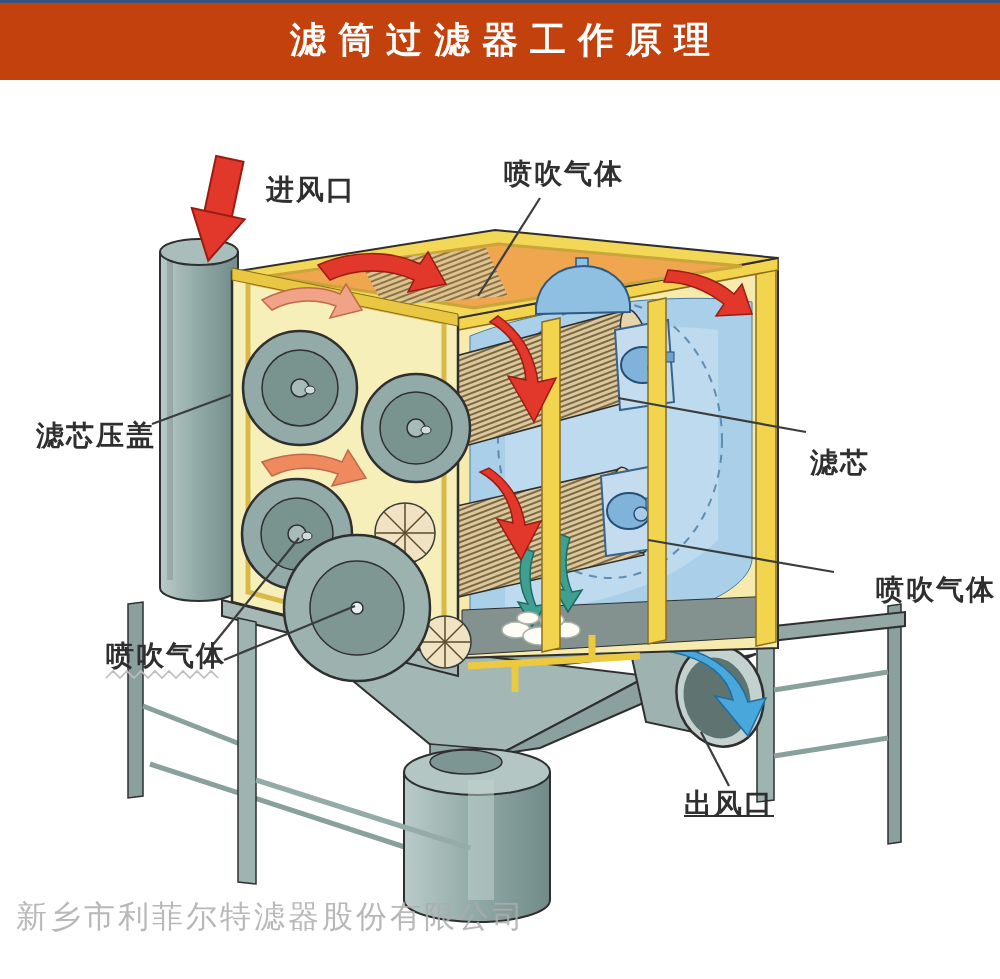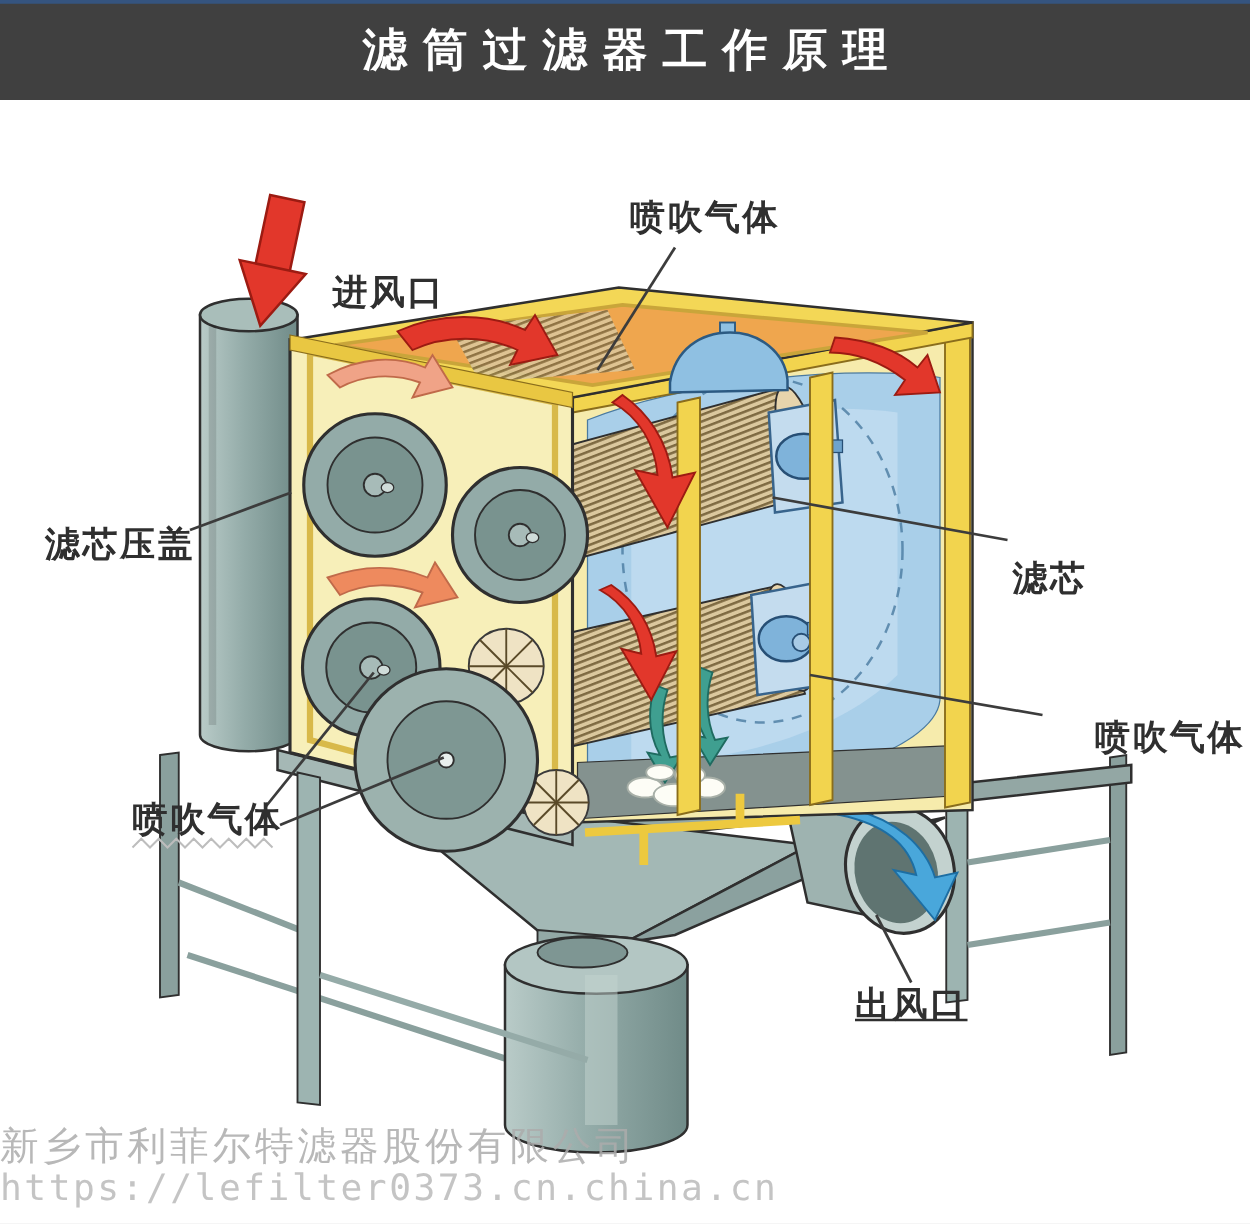--- a/index.html
+++ b/index.html
@@ -1,45 +1,45 @@
 <!DOCTYPE html>
 <html><head>
 <meta charset="utf-8">
 <style>
   html,body{margin:0;padding:0;background:#e8e8e8;}
   .page{
     position:relative;width:1000px;height:979px;background:#ffffff;
     overflow:hidden;font-family:"Liberation Sans",sans-serif;margin:0 auto;
   }
   .header{
-    position:absolute;left:0;top:0;width:1000px;height:80px;background:#404040;
+    position:absolute;left:0;top:0;width:1000px;height:80px;background:#c2410c;
   }
   .header-strip{
     position:absolute;left:0;top:0;width:1000px;height:3px;background:#35547f;
   }
   .header-title{
     position:absolute;left:0;top:0;width:1000px;height:80px;
     display:flex;align-items:center;justify-content:center;
     color:#ffffff;font-size:36px;font-weight:600;letter-spacing:12px;
     text-indent:12px;
   }
   .diagram{position:absolute;left:0;top:0;width:1000px;height:979px;}
   .label{
     position:absolute;color:#2f2f2f;font-size:28px;font-weight:600;
     letter-spacing:2px;white-space:nowrap;line-height:1;
   }
-  .lbl-inlet{left:266px;top:176px;margin-top:44px;}
+  .lbl-inlet{left:266px;top:176px;}
   .lbl-baffle{left:504px;top:160px;}
   .lbl-prefilter{left:36px;top:422px;}
   .lbl-cartridge{left:810px;top:449px;}
   .lbl-pulse{left:876px;top:576px;}
   .lbl-cover{left:106px;top:642px;}
   .lbl-outlet{left:684px;top:790px;text-decoration:underline;}
   .watermark{
-    position:absolute;left:0;white-space:nowrap;pointer-events:none;
+    position:absolute;left:16px;white-space:nowrap;pointer-events:none;
   }
   .wm-company{
     top:896px;font-size:31px;letter-spacing:3px;color:rgba(172,172,172,0.85);
     font-family:"Liberation Sans",sans-serif;
   }
   .wm-url{
     top:933px;font-size:29px;letter-spacing:2px;color:rgba(186,186,186,0.85);
     font-family:"DejaVu Sans Mono",monospace;
   }
 </style>
@@ -264,15 +264,14 @@
 
   <div class="label lbl-inlet">进风口</div>
   <div class="label lbl-baffle">喷吹气体</div>
   <div class="label lbl-prefilter">滤芯压盖</div>
   <div class="label lbl-cartridge">滤芯</div>
   <div class="label lbl-pulse">喷吹气体</div>
   <div class="label lbl-cover">喷吹气体</div>
   <div class="label lbl-outlet">出风口</div>
 
   <div class="watermark wm-company">新乡市利菲尔特滤器股份有限公司</div>
-  <div class="watermark wm-url">https://lefilter0373.cn.china.cn</div>
 
 </div>
 
 </body></html>

